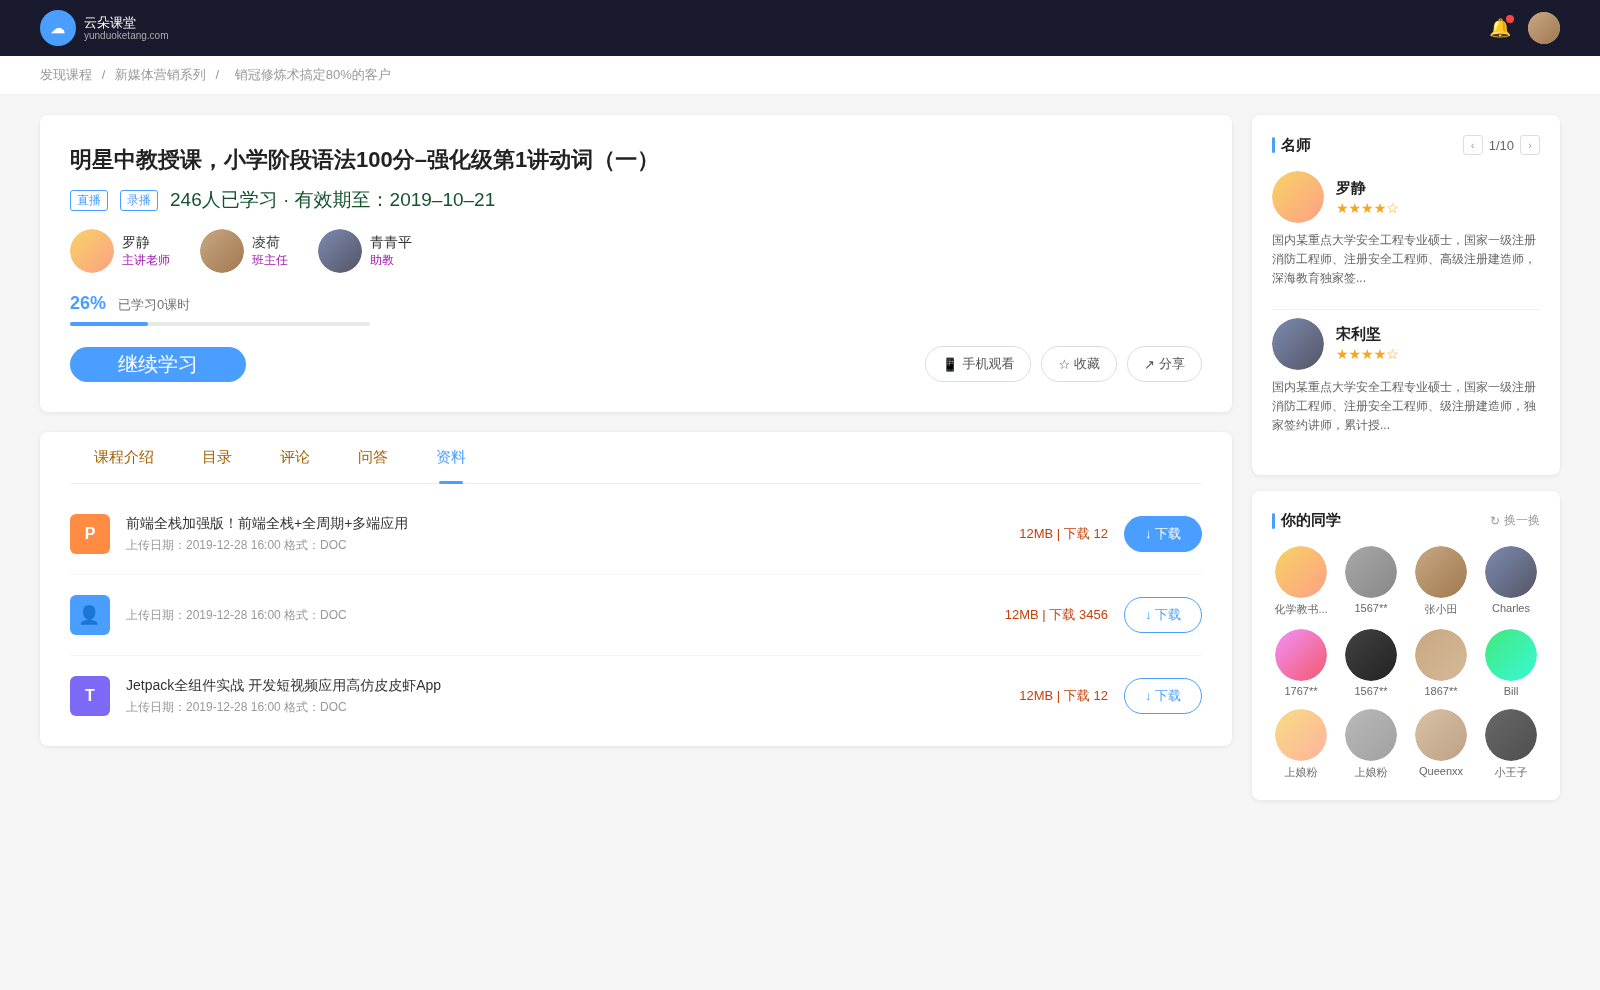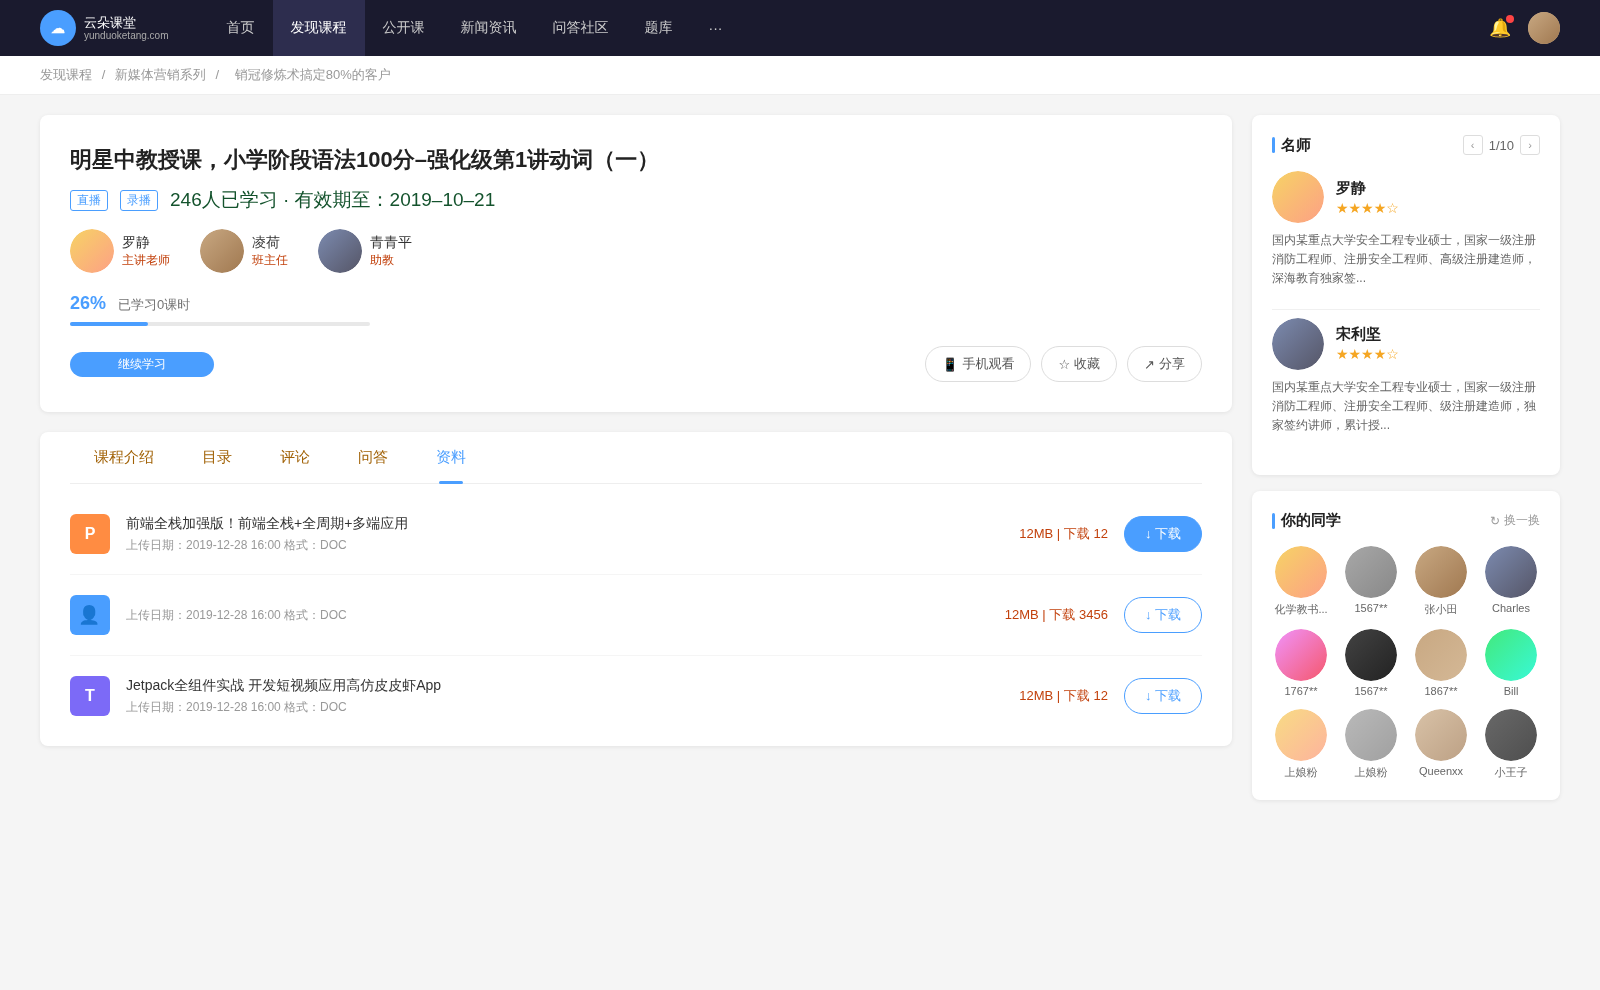--- a/index.html
+++ b/index.html
@@ -34,28 +34,28 @@
     .course-card { background: white; border-radius: 8px; padding: 30px; margin-bottom: 20px; box-shadow: 0 1px 4px rgba(0,0,0,0.08); }
     .course-title { font-size: 22px; font-weight: 600; color: #222; margin-bottom: 12px; }
     .course-meta { display: flex; align-items: center; gap: 12px; margin-bottom: 16px; }
     .tag { border: 1px solid #4a9eff; color: #4a9eff; padding: 1px 6px; border-radius: 3px; font-size: 12px; }
     .meta-text { color: #14532d; font-size: 19px; }
     .instructors { display: flex; gap: 30px; margin-bottom: 20px; }
     .instructor { display: flex; align-items: center; gap: 8px; }
     .instructor-avatar { width: 44px; height: 44px; border-radius: 50%; overflow: hidden; }
     .instructor-avatar-img { width: 100%; height: 100%; background: #ddd; border-radius: 50%; display: flex; align-items: center; justify-content: center; font-size: 12px; color: #666; }
     .instructor-name { font-size: 14px; color: #333; font-weight: 500; }
-    .instructor-role { font-size: 12px; color: #c2410c; }
+    .instructor-role { font-size: 12px; color: #a21caf; }
     .progress-section { margin-bottom: 20px; }
     .progress-pct { color: #4a9eff; font-size: 18px; font-weight: 600; display: inline; }
     .progress-label { color: #737373; font-size: 13px; margin-left: 8px; }
     .progress-bar-bg { height: 4px; background: #e8e8e8; border-radius: 2px; margin-top: 8px; width: 300px; }
     .progress-bar-fill { height: 4px; background: #4a9eff; border-radius: 2px; width: 26%; }
     .course-actions { display: flex; align-items: center; gap: 16px; margin-top: 20px; }
-    .btn-continue { background: #4a9eff; color: white; border: none; border-radius: 24px; padding: 4px 48px; font-size: 12px; cursor: pointer; font-weight: 500; }
+    .btn-continue { background: #4a9eff; color: white; border: none; border-radius: 24px; padding: 4px 48px; font-size: 20px; cursor: pointer; font-weight: 500; }
     .btn-action { background: none; border: 1px solid #ddd; border-radius: 20px; padding: 8px 16px; color: #555; font-size: 13px; cursor: pointer; display: flex; align-items: center; gap: 4px; margin-left: auto; }
     .btn-action + .btn-action { margin-left: 0; }
     .action-group { margin-left: auto; display: flex; gap: 10px; }
 
     
     .tabs-section { background: white; border-radius: 8px; padding: 0 30px; box-shadow: 0 1px 4px rgba(0,0,0,0.08); }
     .tabs { display: flex; gap: 0; border-bottom: 1px solid #eee; }
     .tab { padding: 16px 24px; cursor: pointer; color: #a16207; font-size: 15px; position: relative; }
     .tab.active { color: #4a9eff; }
     .tab.active::after { content: ''; position: absolute; bottom: -1px; left: 50%; transform: translateX(-50%); width: 24px; height: 3px; background: #4a9eff; border-radius: 2px; }
@@ -108,29 +108,20 @@
 </head>
 <body>
 
 <nav class="nav">
   <div class="nav-logo">
     <div class="nav-logo-icon">☁</div>
     <div>
       <div class="nav-logo-text">云朵课堂</div>
       <div class="nav-logo-sub">yunduoketang.com</div>
     </div>
-  </div>
-  <div class="nav-items">
-    <div class="nav-item">首页</div>
-    <div class="nav-item active">发现课程</div>
-    <div class="nav-item">公开课</div>
-    <div class="nav-item">新闻资讯</div>
-    <div class="nav-item">问答社区</div>
-    <div class="nav-item">题库</div>
-    <div class="nav-item nav-dots">···</div>
   </div>
   <div class="nav-right">
     <div class="nav-bell">
       🔔
       <div class="nav-bell-dot"></div>
     </div>
     <div class="nav-avatar">
       <div style="width:100%;height:100%;background:linear-gradient(135deg,#c8a882,#a07850);border-radius:50%;"></div>
     </div>
   </div>

